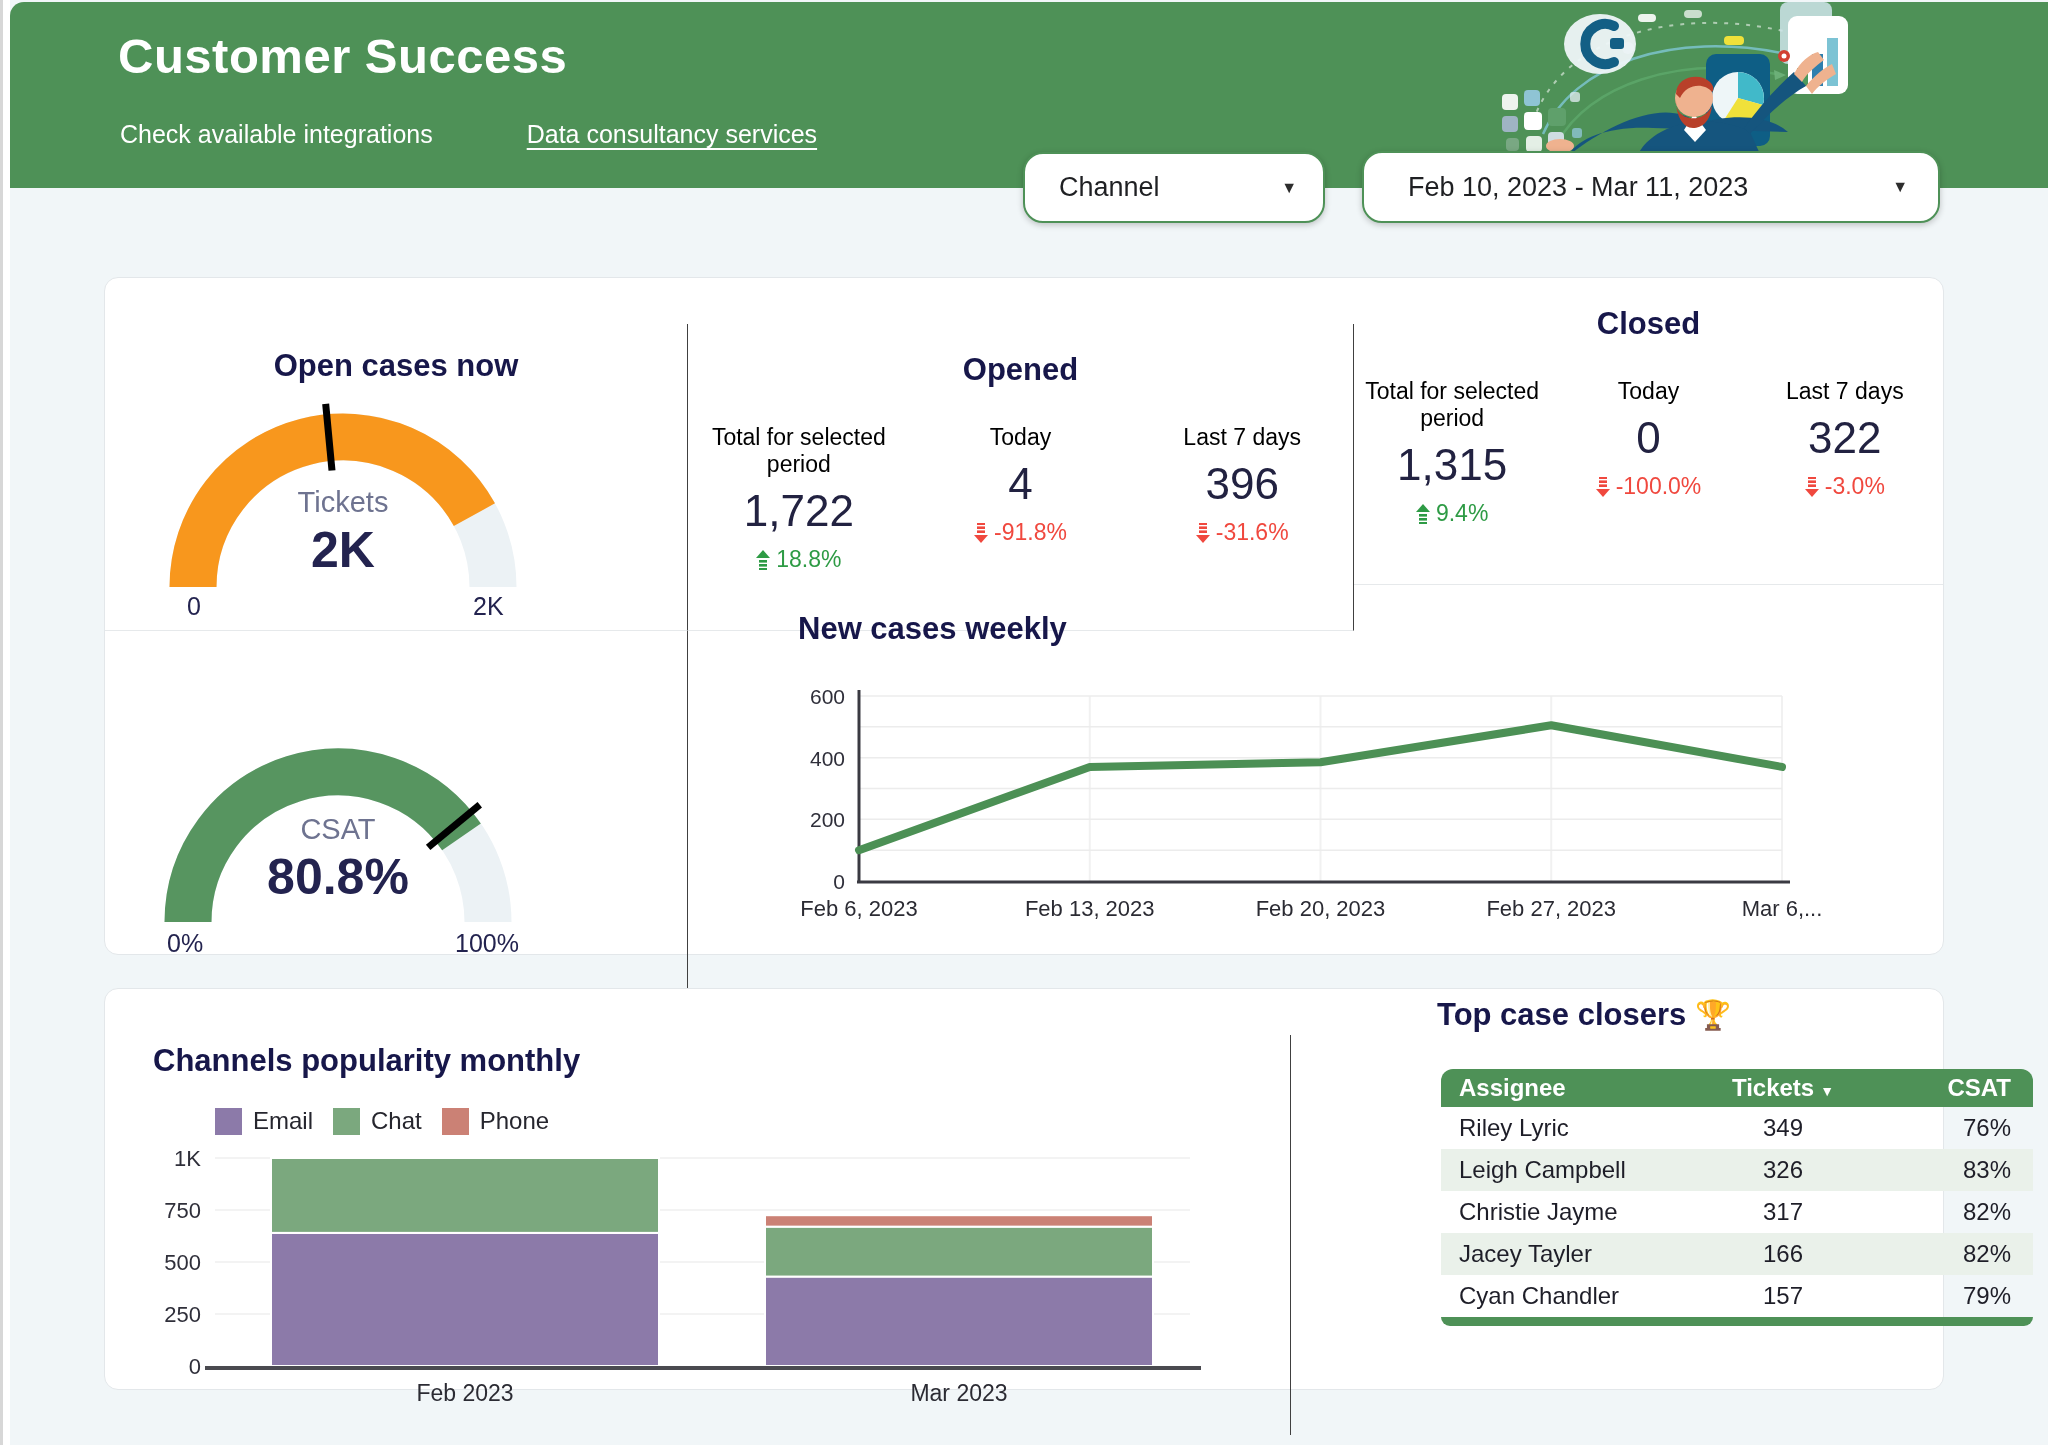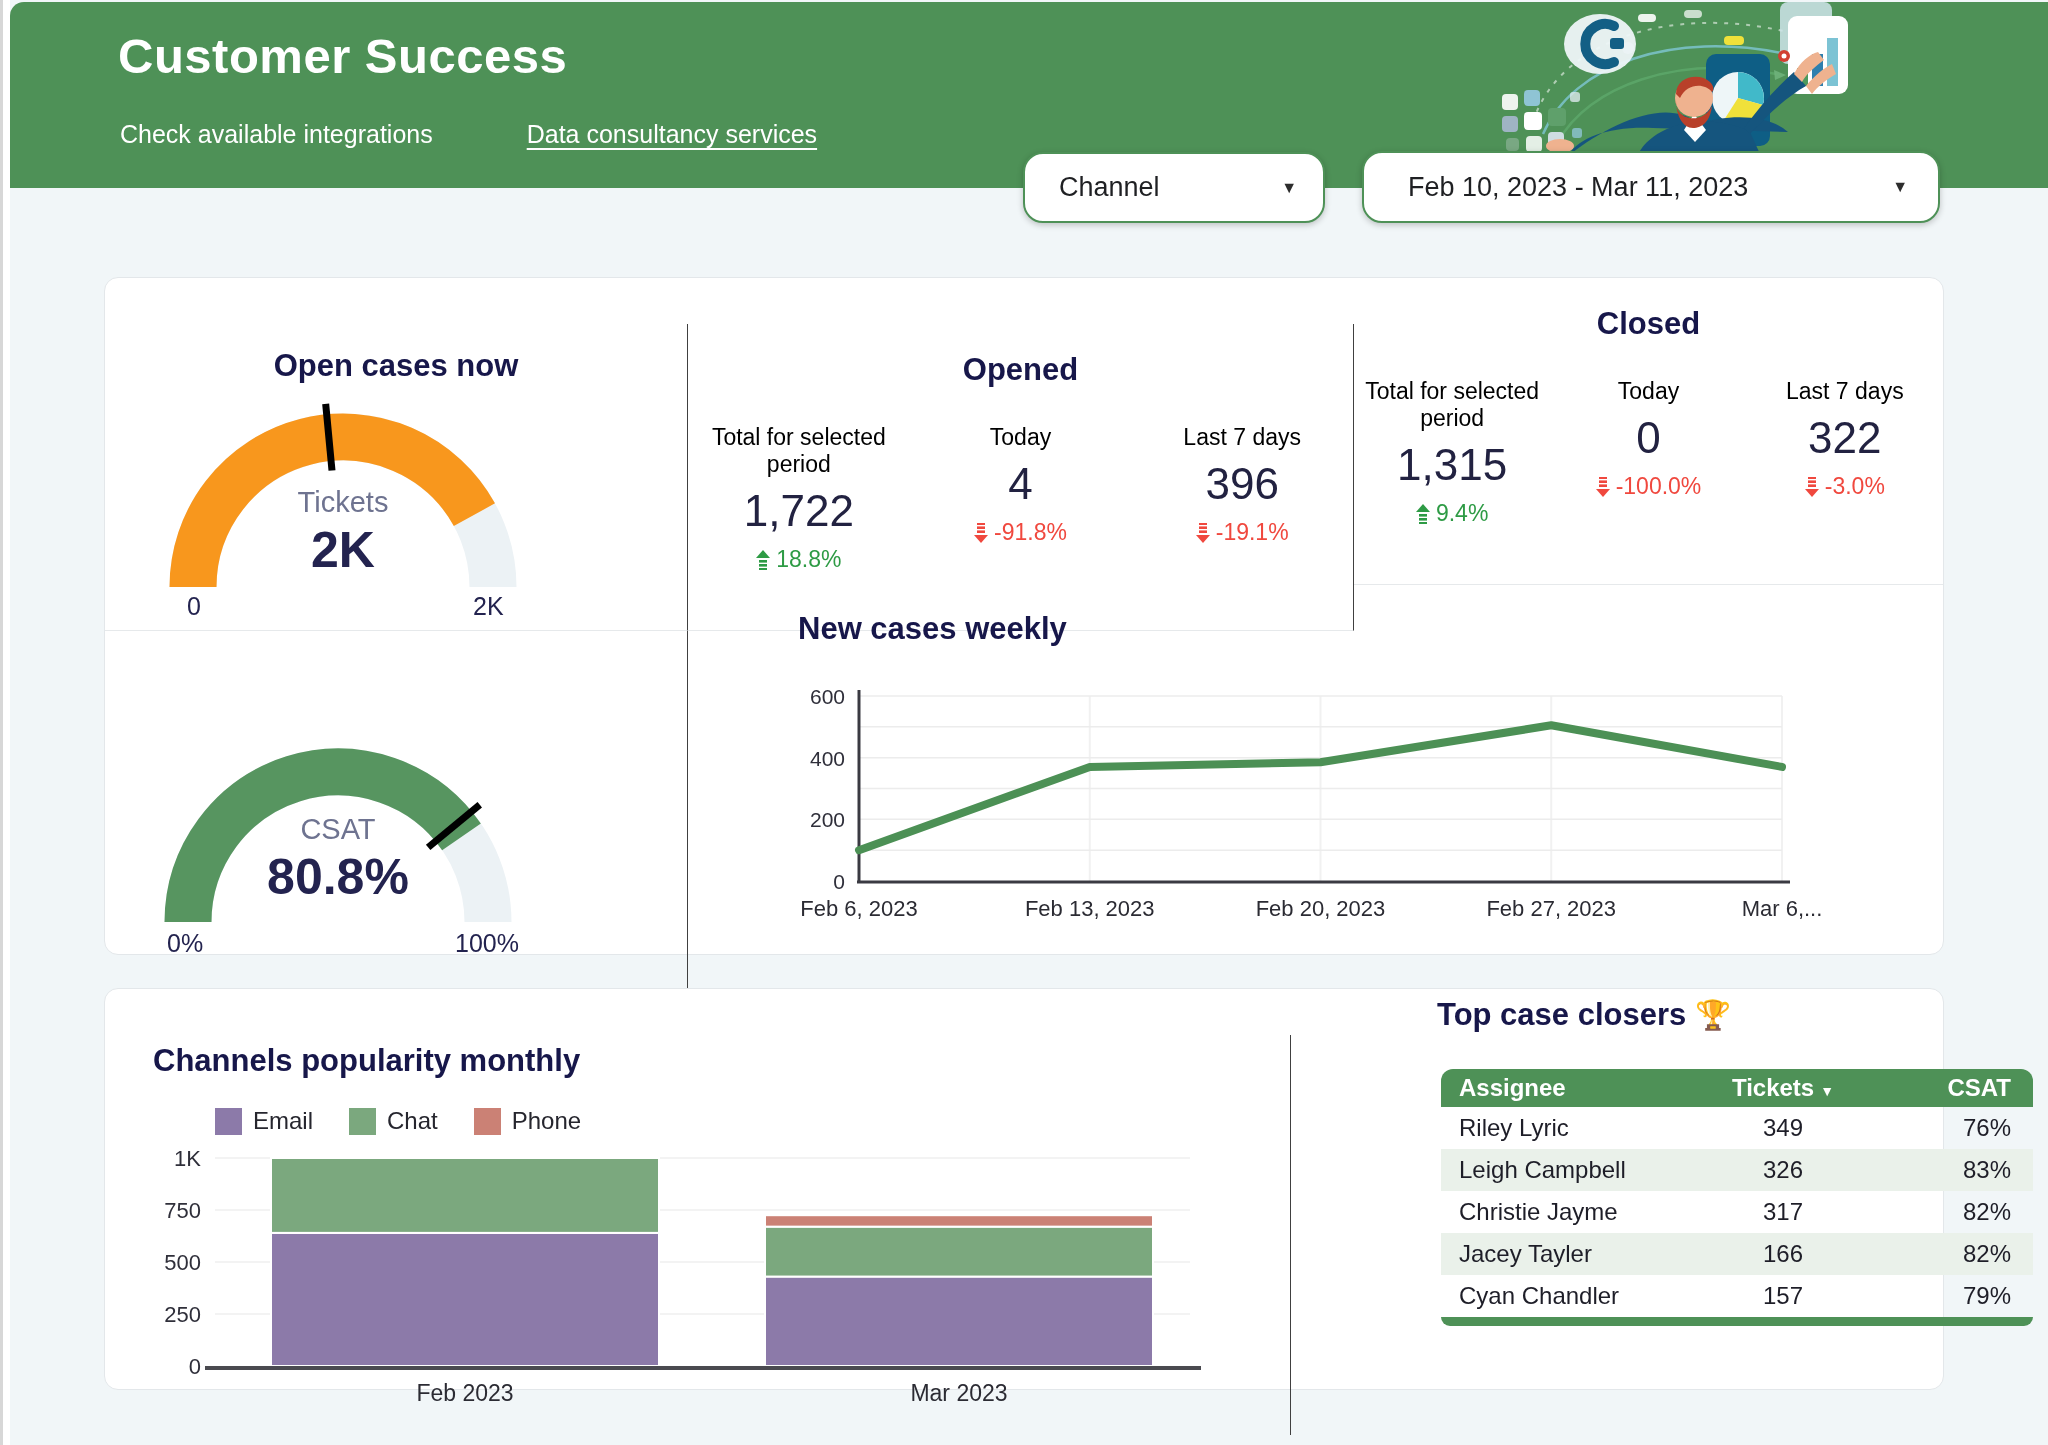--- a/index.html
+++ b/index.html
@@ -43,21 +43,21 @@
   
   .stats-row { position:absolute; left:0; right:0; top:100px; display:grid; grid-template-columns:1fr 1fr 1fr; }
   .stat { text-align:center; padding:0 8px; }
   .stat-label { font-size:23px; color:#000000; }
   .stat-value { font-size:44px; color:#222241; margin-top:8px; }
   .stat-delta { margin-top:10px; font-size:23px; display:flex; align-items:center; justify-content:center; gap:6px; }
   .delta-up { color:#2E9B45; }
   .delta-down { color:#F0483E; }
 
   
-  .legend { position:absolute; left:110px; top:72px; display:flex; gap:36px; align-items:center; }
+  .legend { position:absolute; left:110px; top:72px; display:flex; gap:20px; align-items:center; }
   .legend-item { display:flex; align-items:center; gap:11px; }
   .legend-swatch { width:27px; height:27px; }
   .legend-text { font-size:24px; color:#26262e; }
 
   
   .tc-table { position:absolute; left:150px; top:80px; width:592px; }
   .tc-head { display:grid; grid-template-columns:262px 160px 170px; background:#4E9157; border-radius:12px 12px 0 0;
              height:38px; align-items:center; color:#ffffff; font-weight:bold; font-size:24px; }
   .tc-head .c1 { padding-left:18px; }
   .tc-head .c2 { text-align:center; }
@@ -207,21 +207,21 @@
           <div class="stat">
             <div class="stat-label">Last 7 days</div>
             <div class="stat-value">396</div>
             <div class="stat-delta delta-down">
               <svg width="14" height="20" viewBox="0 0 14 20" style="transform:rotate(180deg);">
                 <polygon points="7,0 14,8 0,8" fill="currentColor"></polygon>
                 <rect x="3" y="10" width="8" height="2.6" fill="currentColor"></rect>
                 <rect x="3" y="14" width="8" height="2.6" fill="currentColor"></rect>
                 <rect x="3" y="18" width="8" height="2" fill="currentColor"></rect>
               </svg>
-              <span>-19.1%</span>
+              <span>-31.6%</span>
             </div>
           </div>
         </div>
     </div>
 
     <div class="panel bd-b" style="left:1249px; top:0; right:0; height:307px;">
       <div class="panel-title" style="top:28px;">Closed</div>
       <div class="stats-row" id="closed-stats">
           <div class="stat">
             <div class="stat-label">Total for selected period</div>

